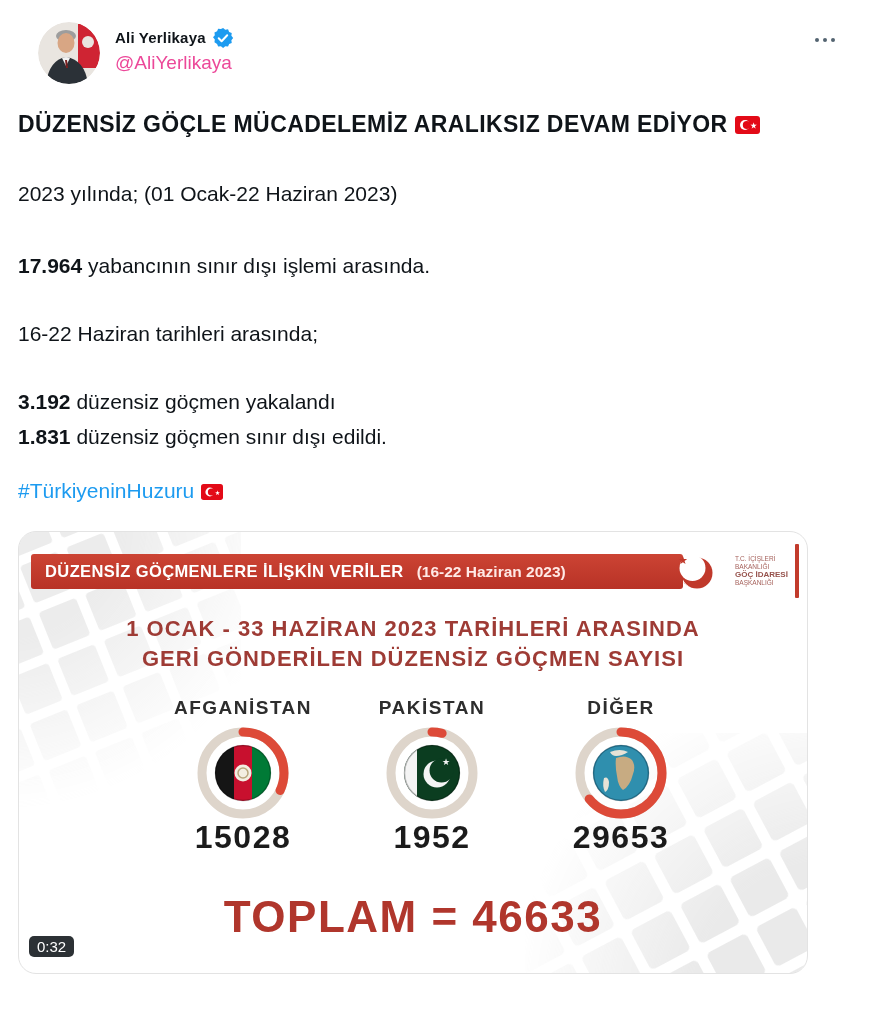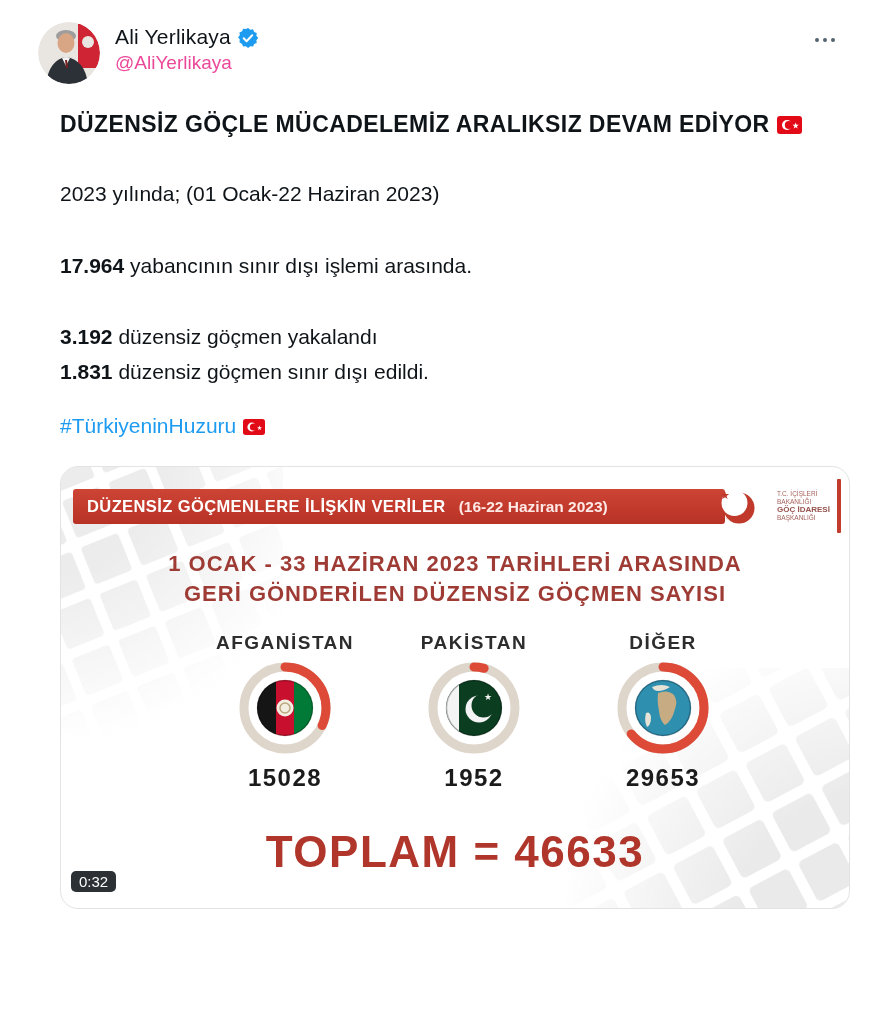--- a/index.html
+++ b/index.html
@@ -7,28 +7,28 @@
     font-family:"Liberation Sans", sans-serif; color:#0f1419; }
 
   .page { position:relative; width:879px; height:1024px; background:#fff; }
 
   
   .tweet-header { position:relative; padding:22px 38px 0 38px; display:flex; gap:15px; }
   .avatar { width:62px; height:62px; border-radius:50%; overflow:hidden; flex:0 0 62px; cursor:pointer; }
   .avatar svg { display:block; }
   .names { padding-top:3px; }
   .name-row { display:flex; align-items:center; gap:6px; }
-  .name { font-size:21px; font-weight:400; letter-spacing:.2px; }
+  .name { font-size:15px; font-weight:700; letter-spacing:.2px; }
   .verified { display:inline-flex; margin-top:2px; }
   .handle { font-size:19px; color:#ec4899; margin-top:3px; }
   .more { position:absolute; top:34px; right:40px; display:flex; gap:4px; cursor:pointer; padding:4px; }
   .more i { width:4px; height:4px; border-radius:50%; background:#536471; }
 
   
-  .tweet-body { padding:0 60px; }
+  .tweet-body { padding:0 18px; }
   .headline { margin-top:26px; font-size:23px; font-weight:800; letter-spacing:.4px; line-height:29px; }
   .line  { font-size:21px; line-height:29px; }
   .block { font-size:21px; line-height:35px; }
   .block b { font-weight:800; }
   .mt40 { margin-top:40px; } .mt36 { margin-top:36px; } .mt22 { margin-top:22px; }
   .hashtag a { color:#1d9bf0; text-decoration:none; font-size:21px; cursor:pointer; }
 
   .trflag { display:inline-block; vertical-align:-2px; margin-left:7px; line-height:0; }
 
   
@@ -57,21 +57,21 @@
 
   .card-title { position:absolute; z-index:1; top:82px; left:0; right:0; text-align:center;
     color:#9e3b35; font-size:22px; font-weight:800; letter-spacing:1px; line-height:30px; }
 
   .stats { position:absolute; z-index:1; top:165px; left:138px; width:550px;
     display:flex; justify-content:space-between; }
   .stat { width:172px; display:flex; flex-direction:column; align-items:center; }
   .stat-label { font-size:19px; font-weight:800; letter-spacing:1.5px; color:#2d2d2d; }
   .ringwrap { position:relative; width:92px; height:92px; margin-top:8px; }
   .ringwrap .flagsvg { position:absolute; left:17px; top:17px; }
-  .stat-value { margin-top:10px; font-size:24px; font-weight:800; letter-spacing:1.5px; color:#1b1b1b;text-align:center; }
+  .stat-value { font-size:32px; font-weight:800; letter-spacing:1.5px; color:#1b1b1b;text-align:center; }
 
   .total { position:absolute; z-index:1; top:360px; left:0; right:0; text-align:center;
     color:#b0362c; font-size:44px; font-weight:800; letter-spacing:1.5px; }
 
   .duration { position:absolute; z-index:3; left:10px; bottom:16px; background:rgba(15,20,25,.88);
     color:#fff; font-size:15px; font-weight:400; padding:2px 8px; border-radius:5px; }
 </style>
 </head>
 <body>
 
@@ -124,20 +124,21 @@
             <circle cx="11.8" cy="9" r="4" fill="#e30a17"></circle>
             <text x="15.6" y="12" font-size="7" fill="#fff">★</text>
           </svg></span></p>
 
     <p class="line mt40">2023 yılında; (01 Ocak-22 Haziran 2023)</p>
 
     <div class="block mt40">
       <p><b>17.964</b><span> yabancının sınır dışı işlemi arasında.</span></p>
     </div>
 
+    <p class="line mt36">16-22 Haziran tarihleri arasında;</p>
 
     <div class="block mt36">
       <p><b>3.192</b><span> düzensiz göçmen yakalandı</span></p>
       <p><b>1.831</b><span> düzensiz göçmen sınır dışı edildi.</span></p>
     </div>
 
     <p class="line mt22 hashtag"><a>#TürkiyeninHuzuru</a><span class="trflag"><svg width="22" height="16" viewBox="0 0 25 18">
             <rect width="25" height="18" rx="3" fill="#e30a17"></rect>
             <circle cx="10" cy="9" r="5" fill="#fff"></circle>
             <circle cx="11.8" cy="9" r="4" fill="#e30a17"></circle>

